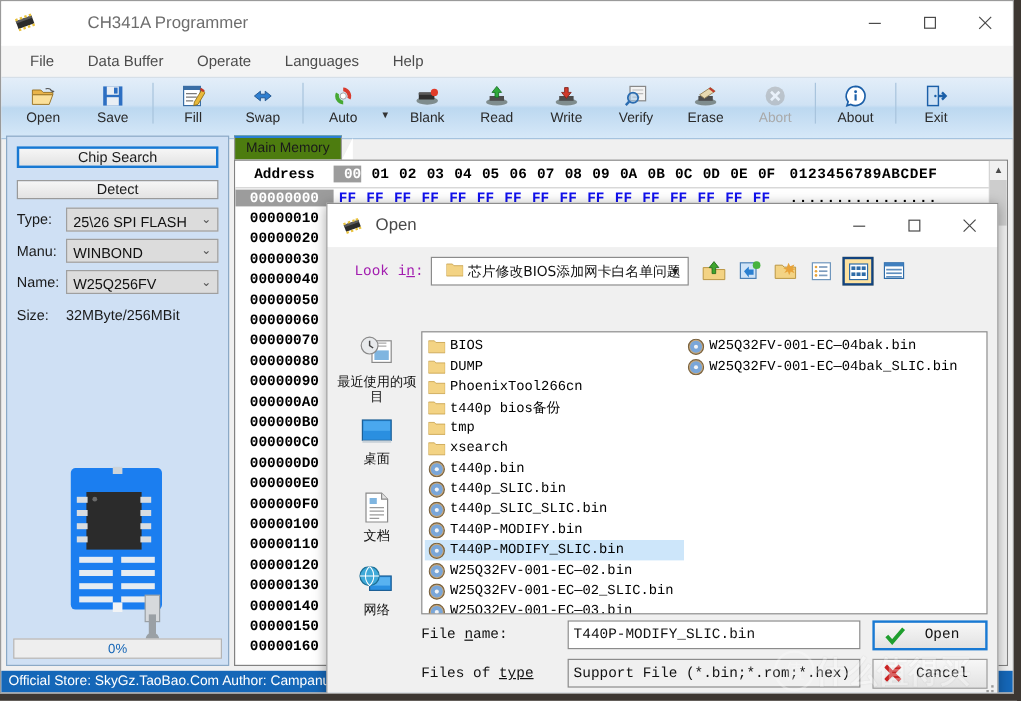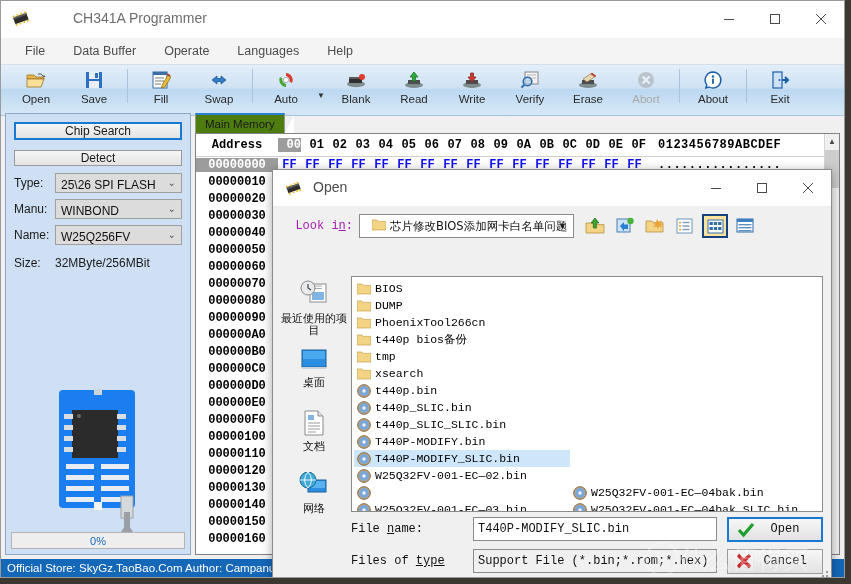--- a/index.html
+++ b/index.html
@@ -172,21 +172,21 @@
   }
   .place{height:64px;display:flex;flex-direction:column;align-items:center;
          justify-content:flex-start;padding-top:4px;}
   .place .pl{font-size:11px;color:#111;text-align:center;line-height:12px;margin-top:2px;
              font-family:"DejaVu Sans", sans-serif;}
   .filelist{
     position:absolute;left:78px;top:70px;right:8px;bottom:72px;
     background:#fff;border:1px solid #8b8b8b;box-sizing:border-box;overflow:hidden;
   }
   .fl-inner{position:relative;padding:3px 0 0 2px;display:flex;flex-wrap:wrap;
-            flex-direction:column;height:100%;align-content:flex-start;align-items:flex-end;}
+            flex-direction:column;height:100%;align-content:flex-start;}
   .fitem{height:17px;display:flex;align-items:center;padding:0 4px 0 2px;
          font-family:"Liberation Mono", monospace;font-size:11.5px;color:#000;
          white-space:nowrap;}
   .fitem.sel{background:#cde6fa;}
   .fitem .fi{width:16px;height:15px;margin-right:3px;flex:none;
              display:flex;align-items:center;justify-content:center;}
   .dlg-bottom{position:absolute;left:78px;right:8px;bottom:6px;height:62px;}
   .brow{display:flex;align-items:center;height:26px;margin-bottom:6px;}
   .brow .lab{width:122px;font-family:"Liberation Mono", monospace;font-size:12px;color:#111;}
   .brow .lab u{text-decoration:underline;}
@@ -971,20 +971,21 @@
                 <span>W25Q32FV-001-EC—02.bin</span>
               </div>
               <div class="fitem">
                 <span class="fi">
                   <svg width="14" height="14" viewBox="0 0 14 14">
                     <circle cx="7" cy="7" r="6.3" fill="#c9a97b" stroke="#7a6340"></circle>
                     <circle cx="7" cy="7" r="5" fill="#7aa6d8"></circle>
                     <circle cx="7" cy="7" r="1.7" fill="#f2f4f6"></circle>
                   </svg>
                 </span>
+                <span>W25Q32FV-001-EC—02_SLIC.bin</span>
               </div>
               <div class="fitem">
                 <span class="fi">
                   <svg width="14" height="14" viewBox="0 0 14 14">
                     <circle cx="7" cy="7" r="6.3" fill="#c9a97b" stroke="#7a6340"></circle>
                     <circle cx="7" cy="7" r="5" fill="#7aa6d8"></circle>
                     <circle cx="7" cy="7" r="1.7" fill="#f2f4f6"></circle>
                   </svg>
                 </span>
                 <span>W25Q32FV-001-EC—03.bin</span>

